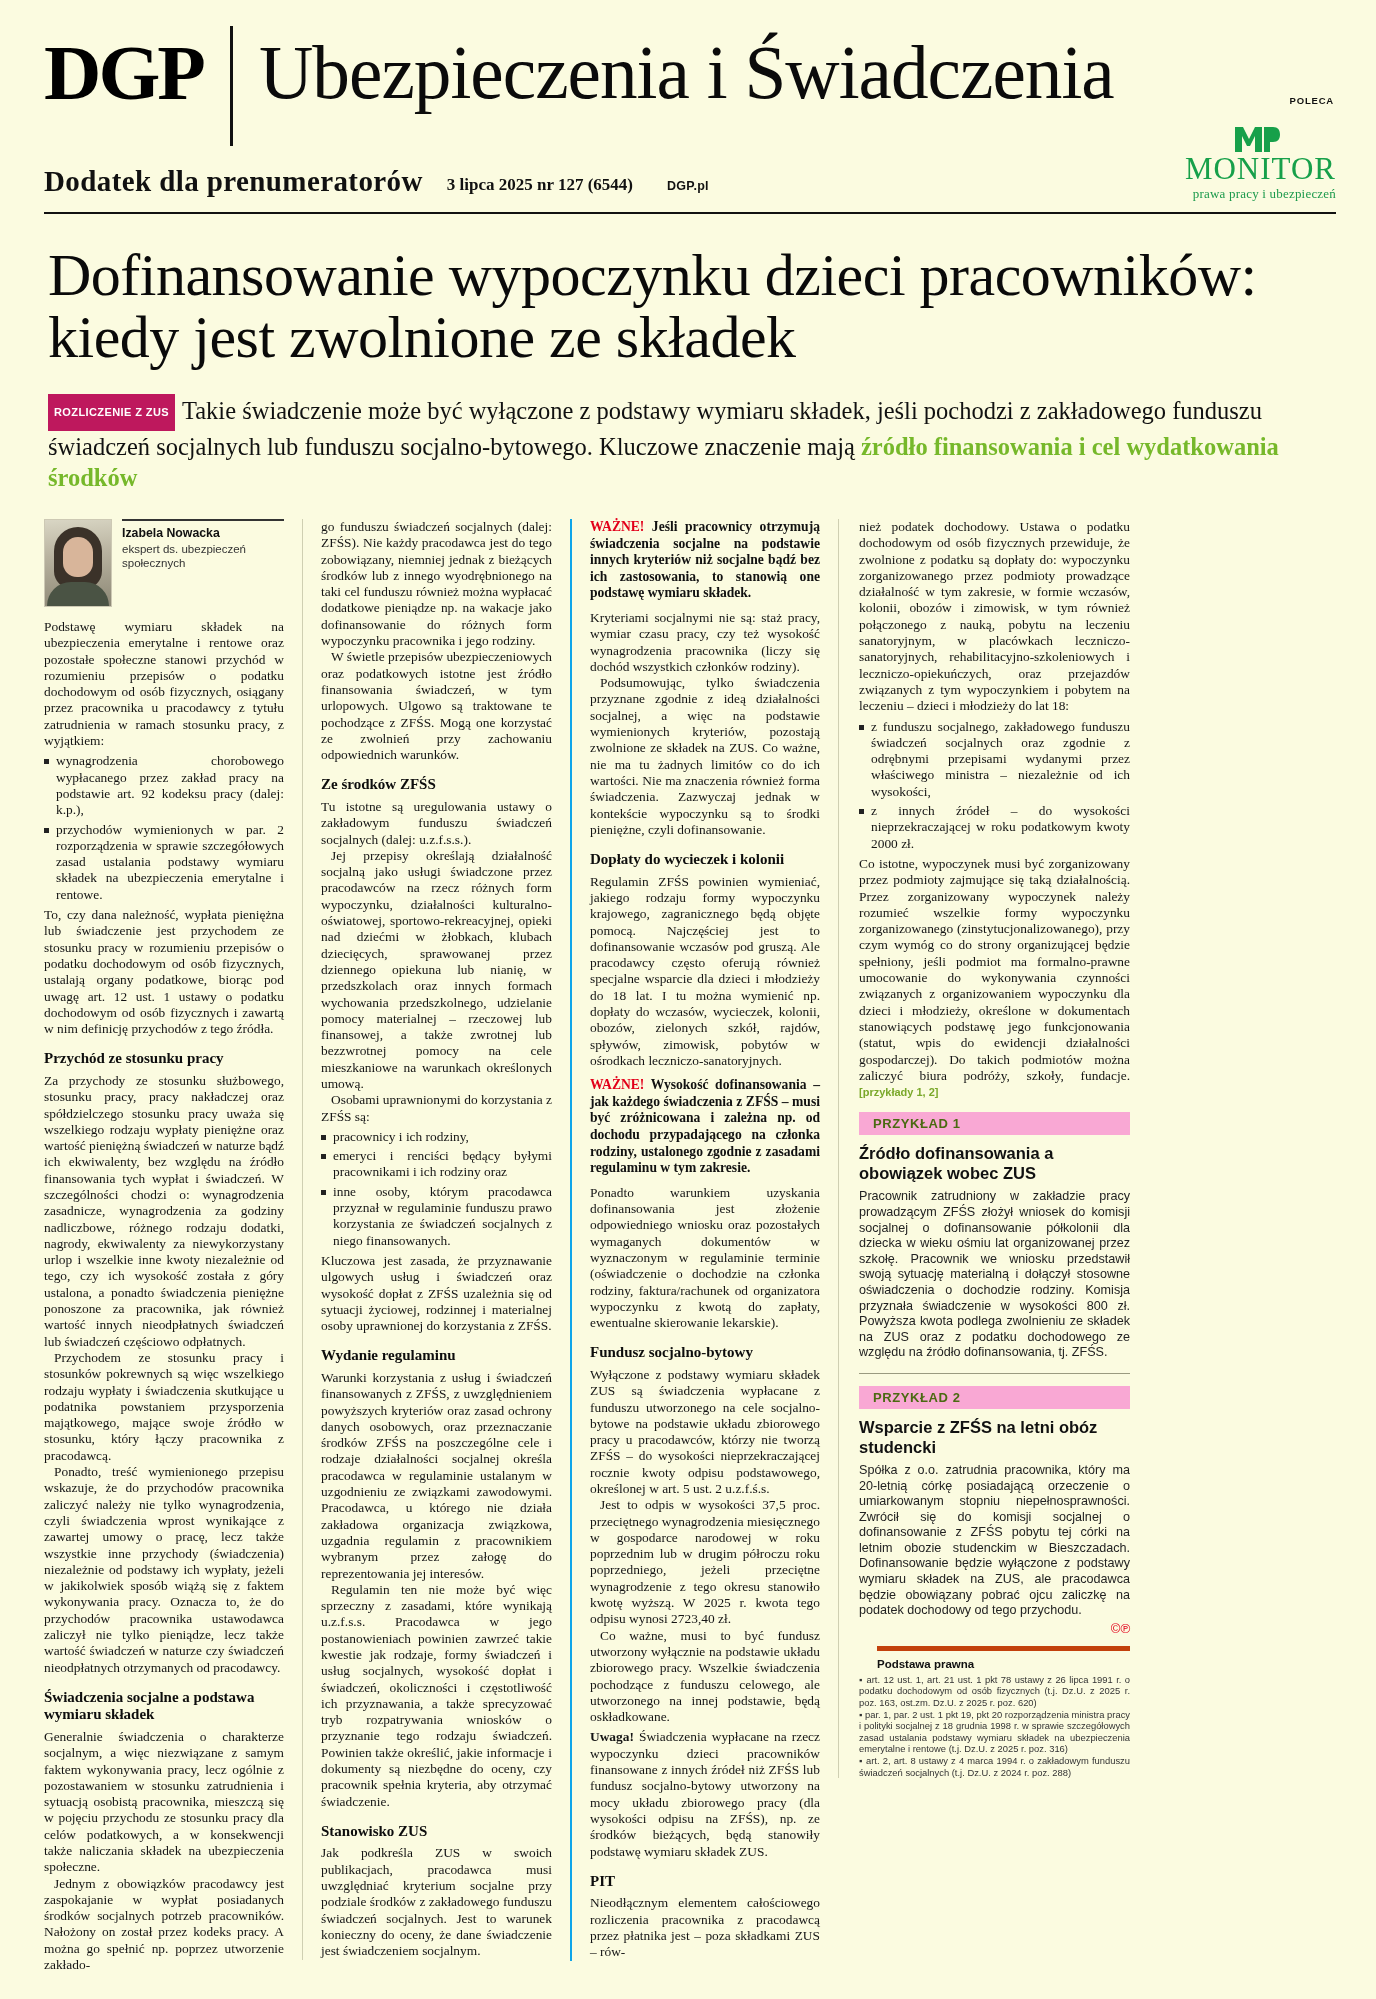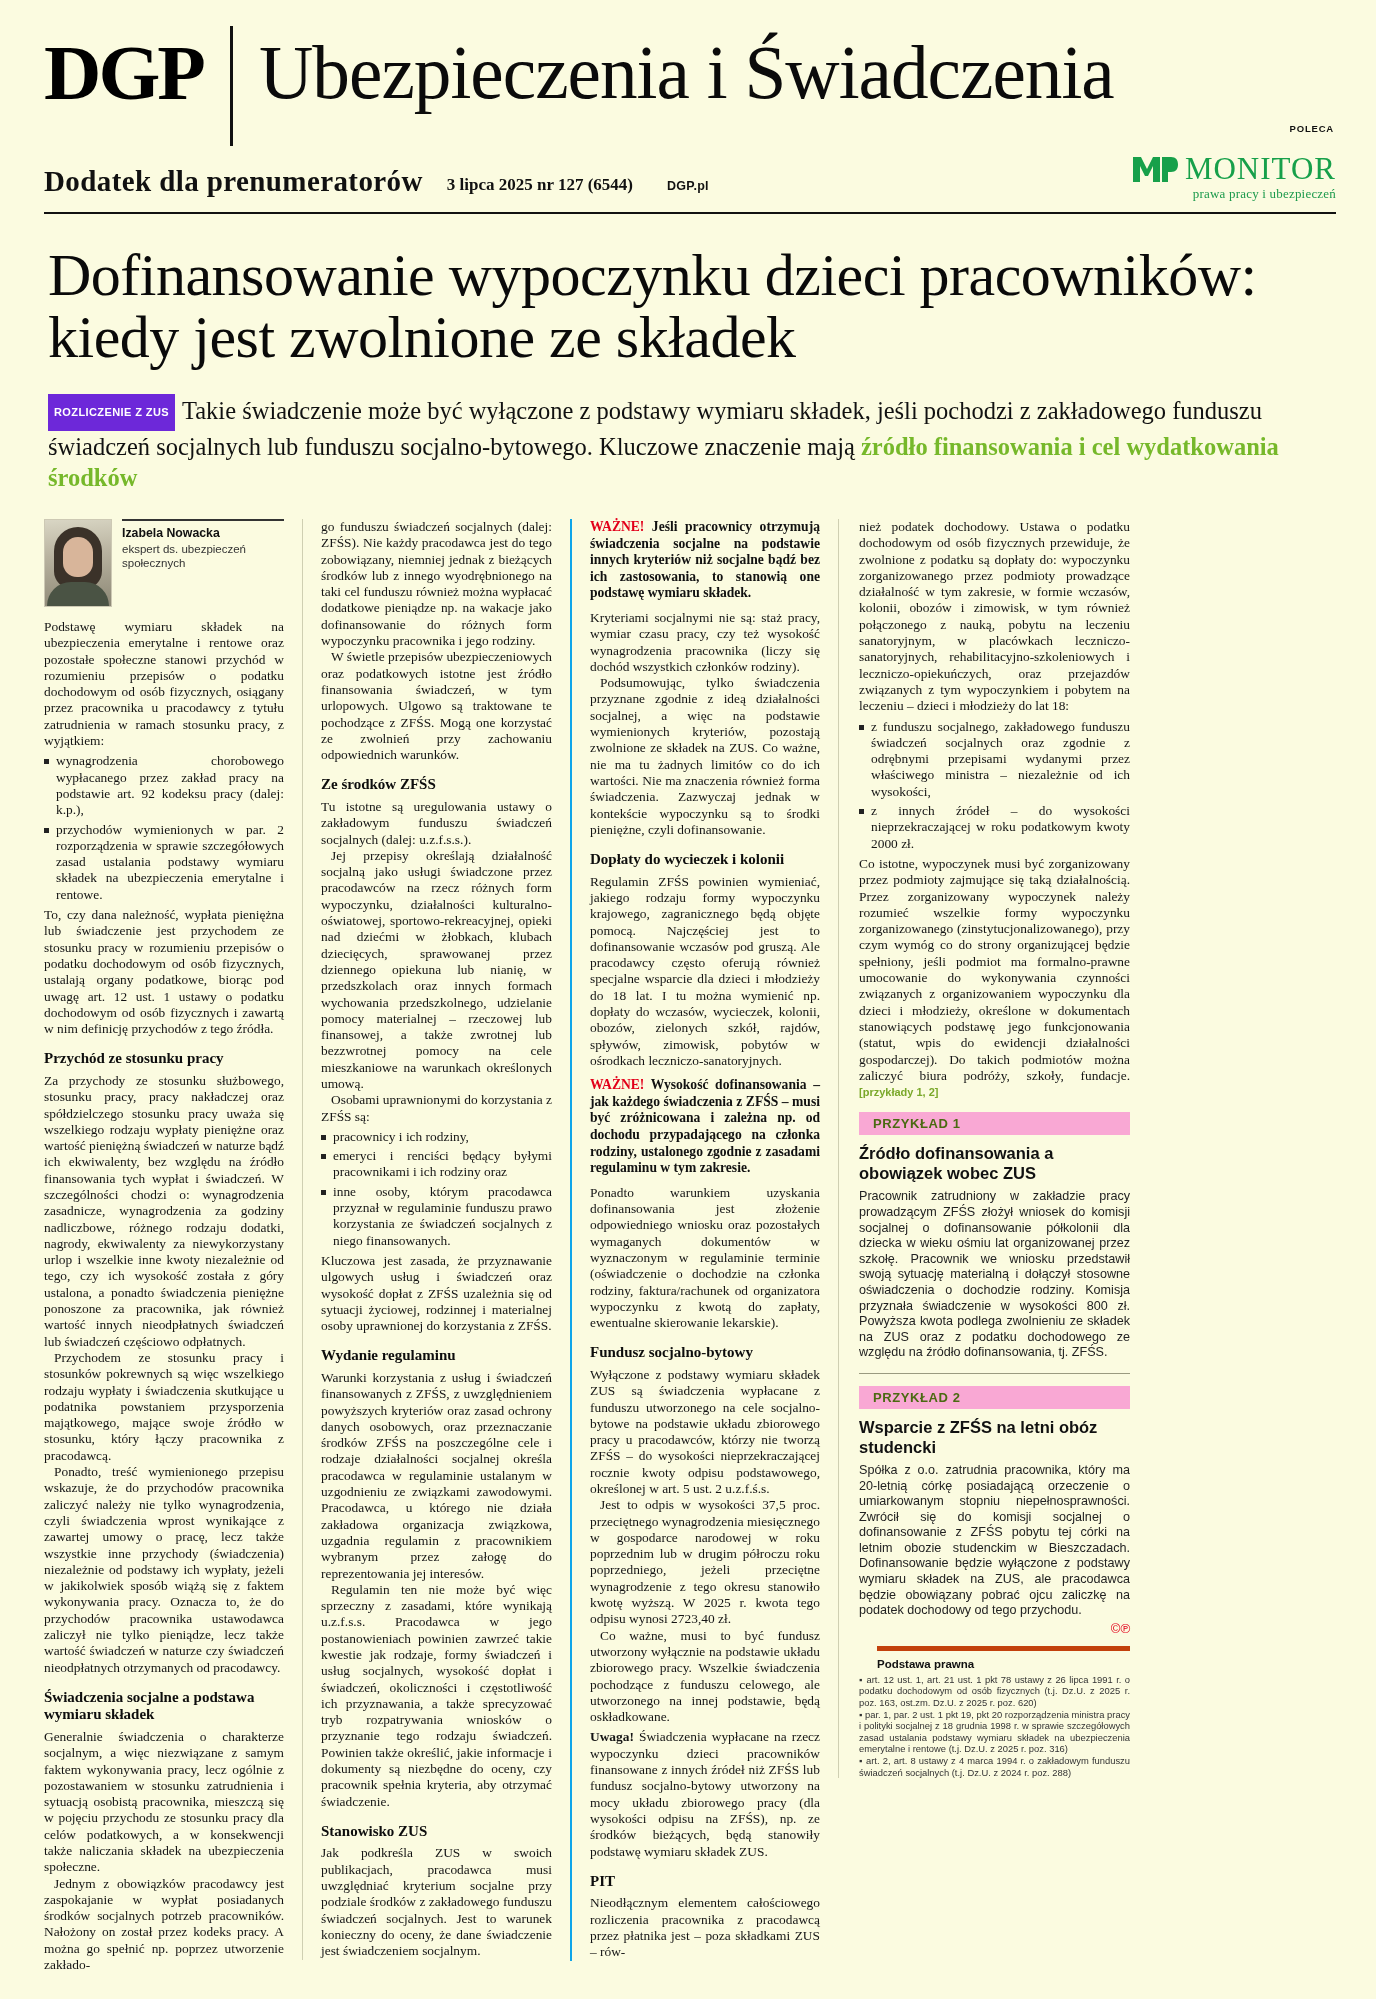--- a/index.html
+++ b/index.html
@@ -92,21 +92,21 @@
   }
   .poleca{
     font-family:"Liberation Sans", sans-serif;
     font-weight:700;
     font-size:9.5px;
     letter-spacing:0.8px;
     color:#111;
     margin-bottom:19px;
     margin-right:2px;
   }
-  .monitor-row{display:flex;align-items:center;justify-content:flex-end;}
+  .monitor-row{display:flex;align-items:center;justify-content:flex-end;flex-direction:column;}
   .mp-mark{
     display:inline-block;
     position:relative;
     width:46px;height:28px;
     margin-right:7px;
   }
   .mp-mark svg{display:block;}
   .monitor-word{
     font-family:"Liberation Serif", serif;
     font-size:31px;
@@ -140,21 +140,21 @@
   .lead{
     margin:26px 0 0 4px;
     font-family:"Liberation Serif", serif;
     font-size:24.5px;
     line-height:31px;
     color:#111;
     max-width:1288px;
   }
   .tag-zus{
     display:inline-block;
-    background:#6d28d9;
+    background:#be185d;
     color:#fff;
     font-family:"Liberation Sans", sans-serif;
     font-weight:700;
     font-size:11px;
     letter-spacing:0.4px;
     padding:3px 6px 3px 6px;
     vertical-align:3px;
     margin-right:7px;
   }
   .lead .green{color:#76b82a;font-weight:700;}

